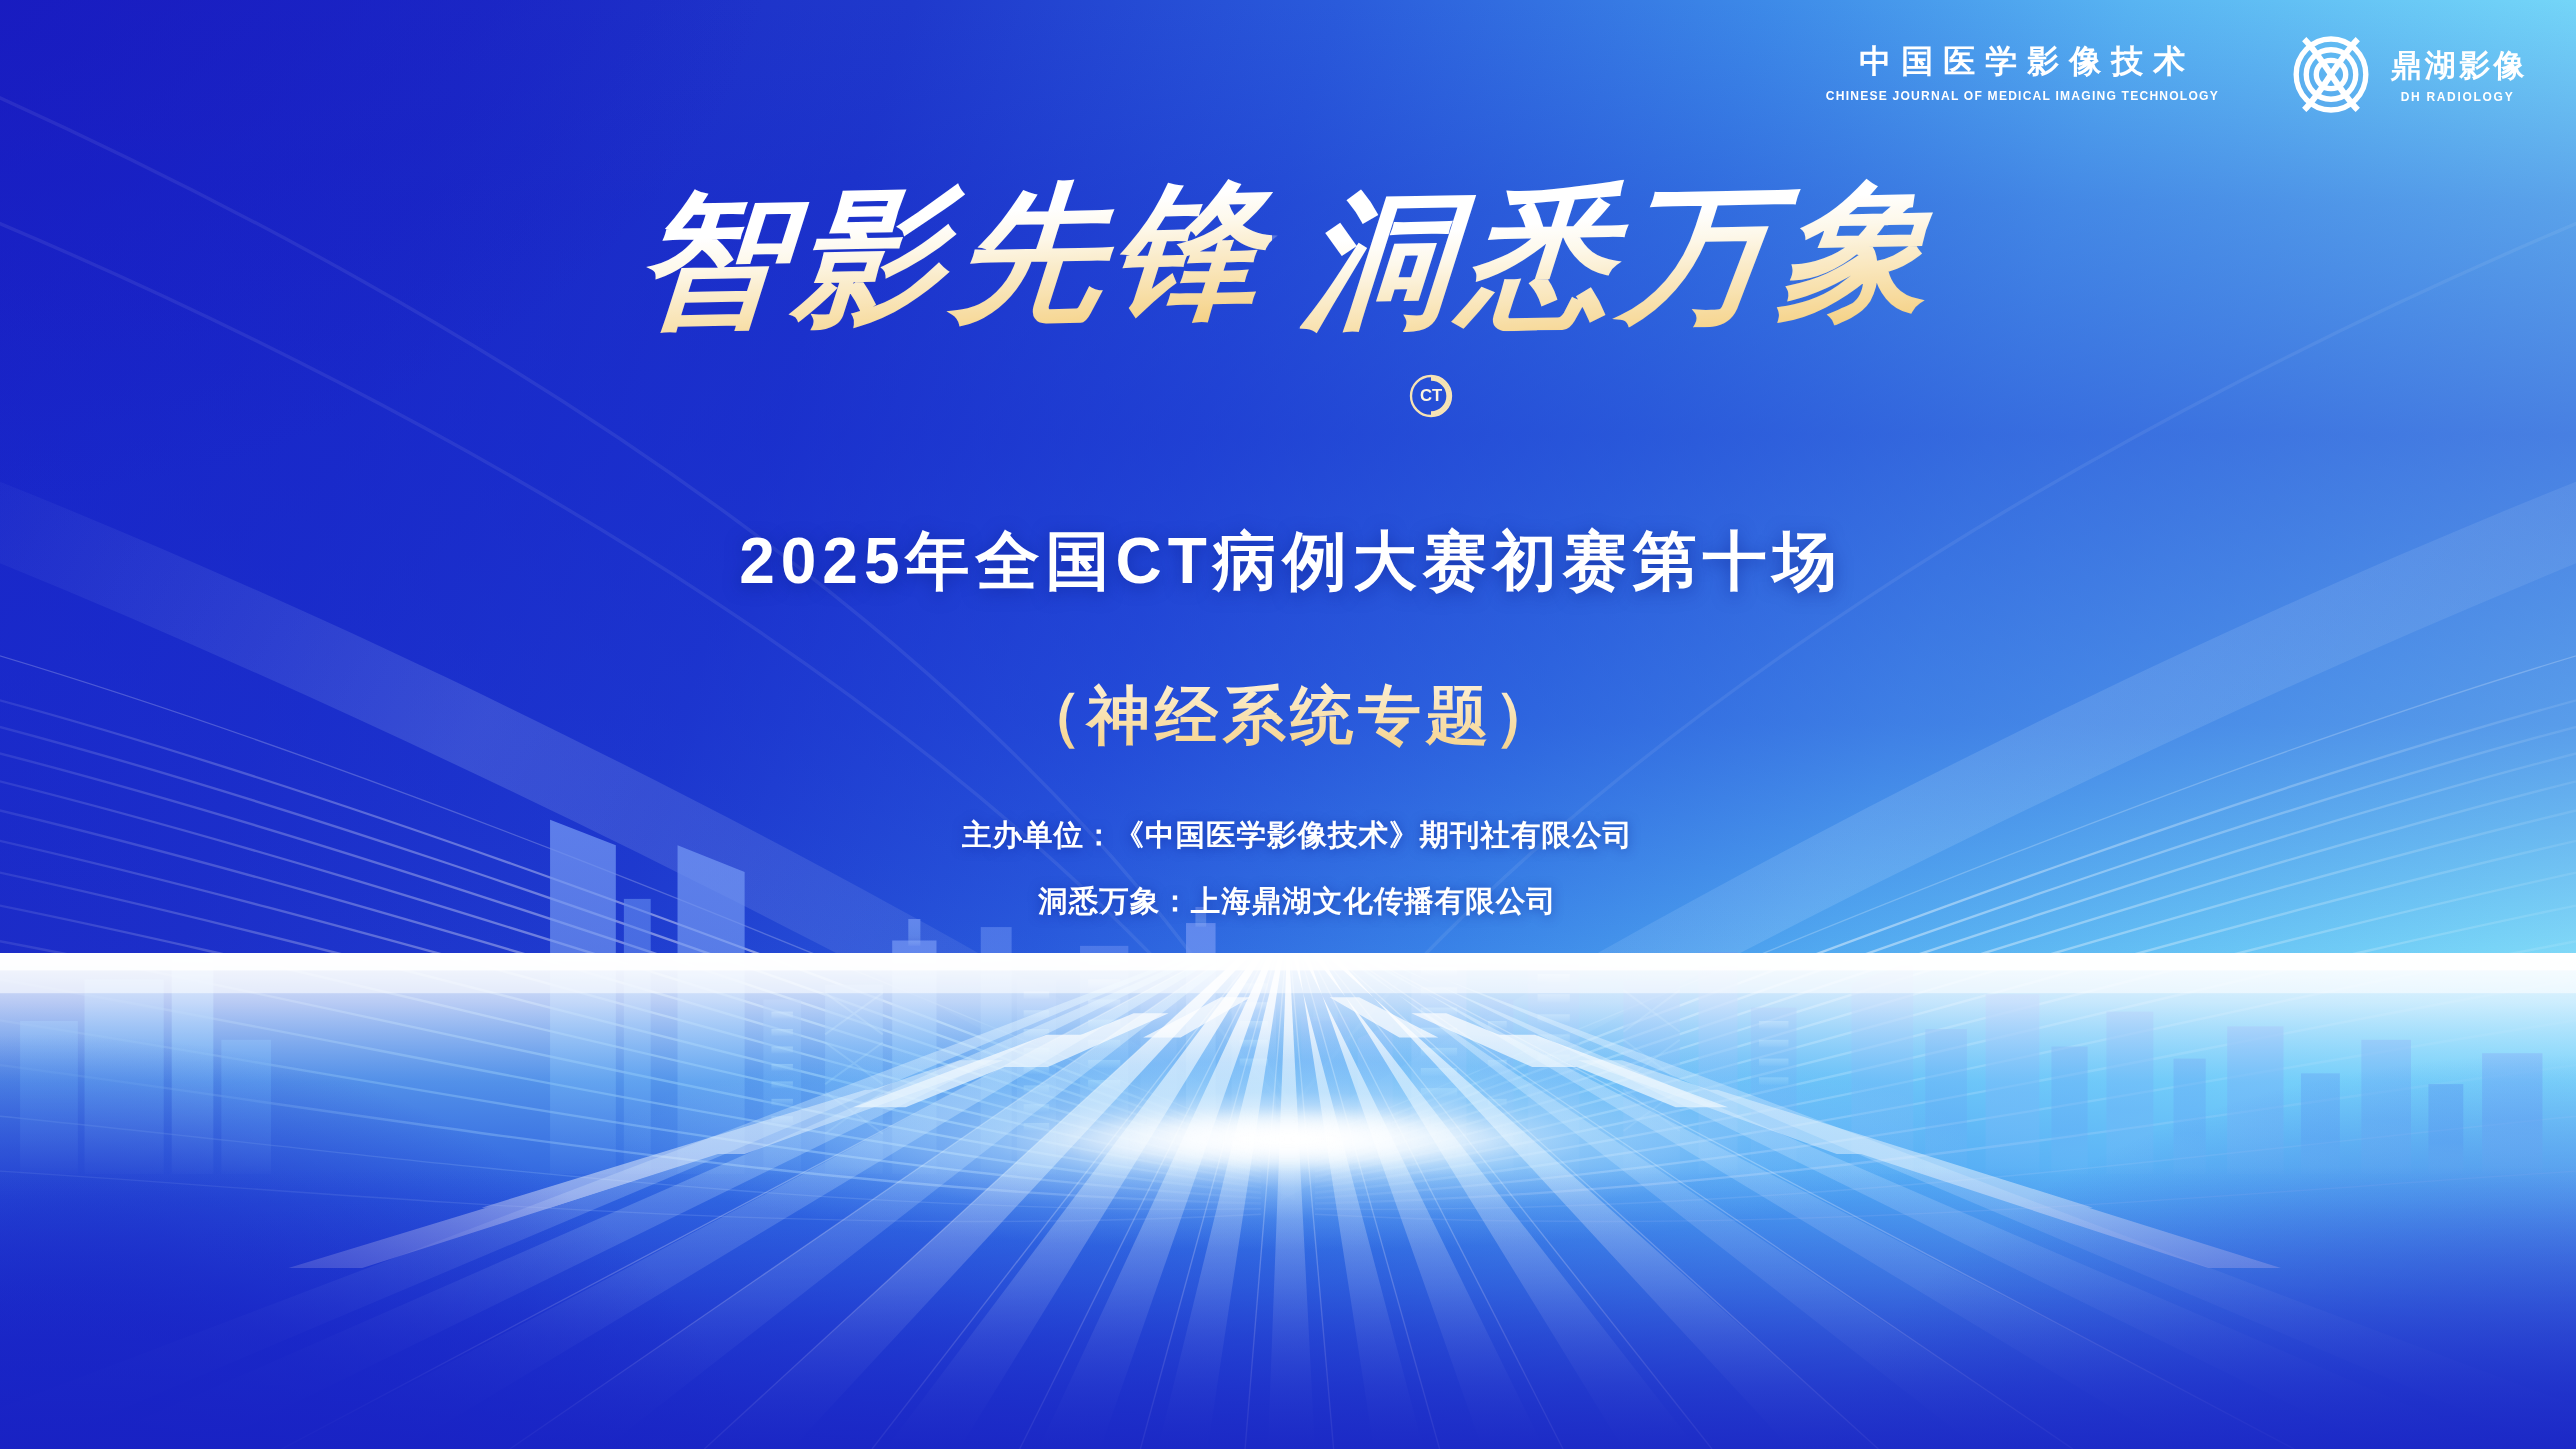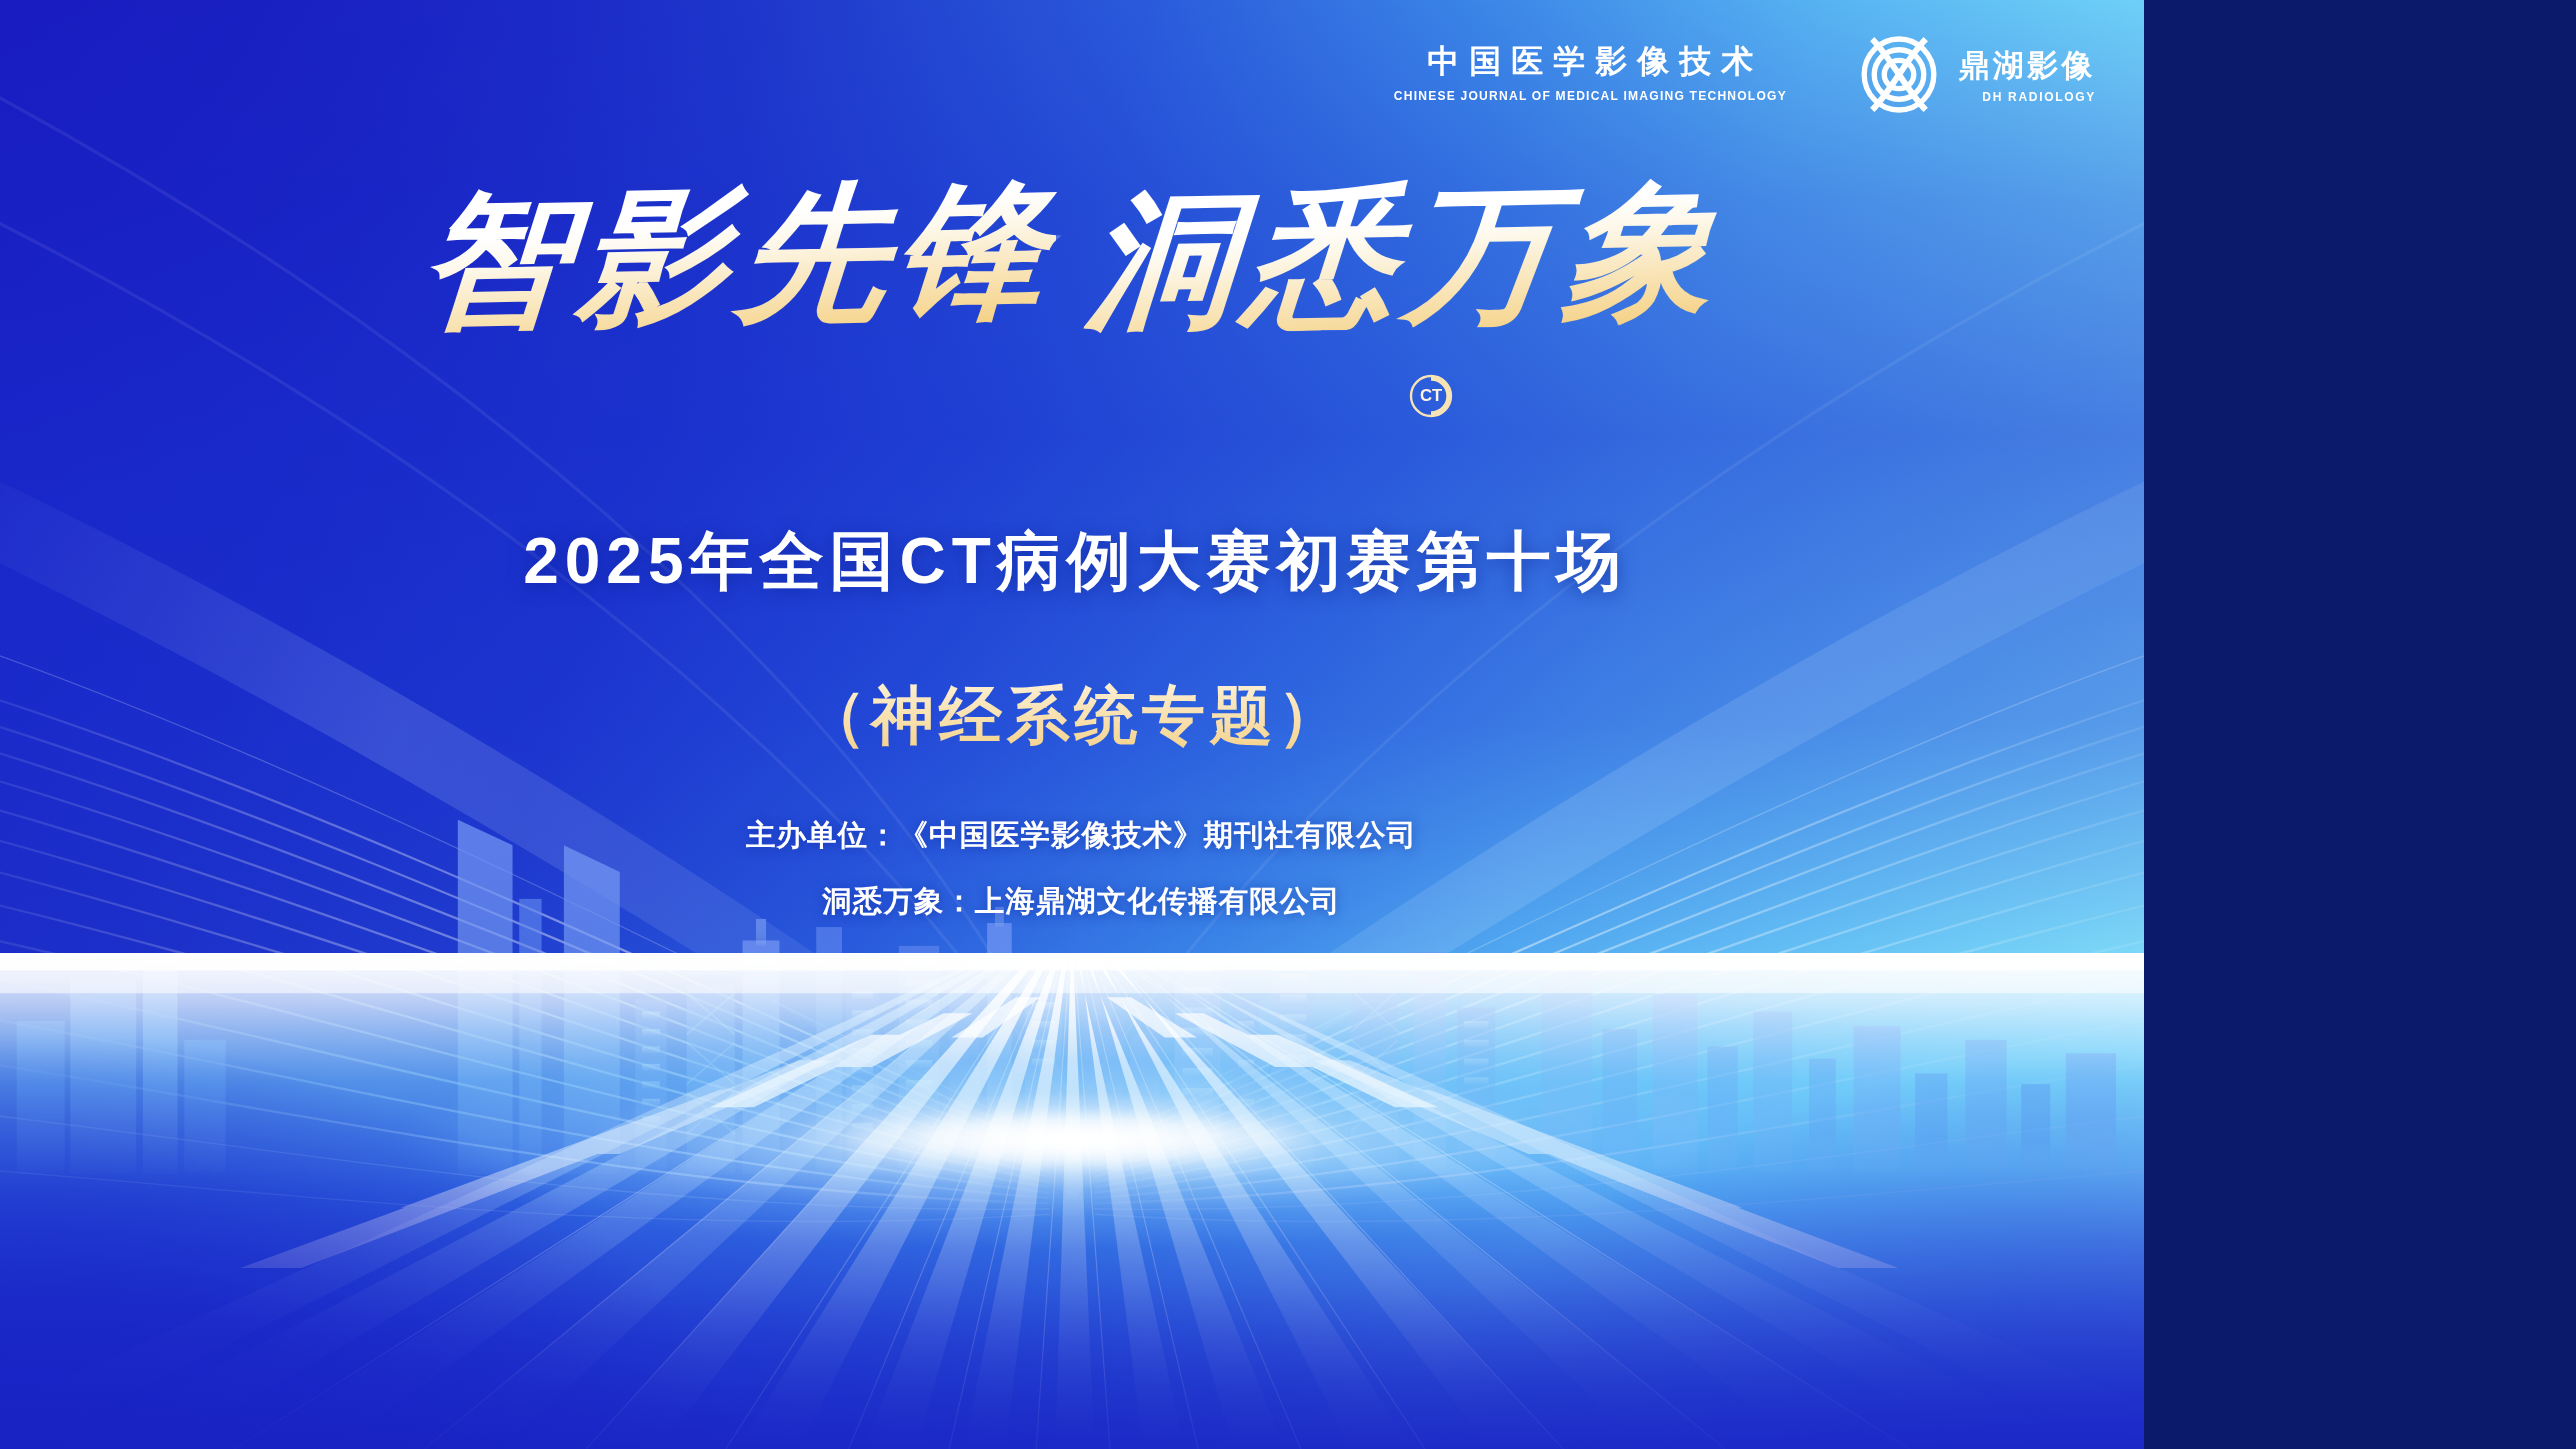--- a/index.html
+++ b/index.html
@@ -1,21 +1,21 @@
 <!DOCTYPE html>
 <html style="font-size:10.7px"><head>
 <meta charset="utf-8">
 <style>
   html, body {
     margin: 0; padding: 0;
     background: #0c1a6b;
   }
   #poster {
     position: relative;
-    width: 2144px;
+    width: 2576px;
     height: 1449px;
     overflow: hidden;
     font-family: "Liberation Sans", "DejaVu Sans", sans-serif;
     background: #1e2cc2;
   }
 
   
   .layer { position: absolute; inset: 0; pointer-events: none; }
 
   
@@ -111,21 +111,21 @@
     white-space: nowrap;
   }
   .logo-journal .en {
     color:#ffffff; font-size:13px; font-weight:700;
     letter-spacing: 1.3px; margin-top:7.4px;
     white-space: nowrap;
     transform: scaleX(0.93); transform-origin: center;
   }
   .logo-dh { display:flex; align-items:center; gap:17.4px; }
   .logo-dh .mark { width:78px; height:79px; flex:none; }
-  .logo-dh .txt { text-align:right; padding-top:4px; }
+  .logo-dh .txt { text-align:center; padding-top:4px; }
   .logo-dh .cn {
     color:#ffffff; font-size:31px; font-weight:700;
     letter-spacing: 3.4px; text-indent:3.4px; line-height:1.1;
     white-space: nowrap;
   }
   .logo-dh .en {
     color:#ffffff; font-size:12px; font-weight:700;
     letter-spacing: 1.7px; margin-top:6px; white-space:nowrap;
   }
 

